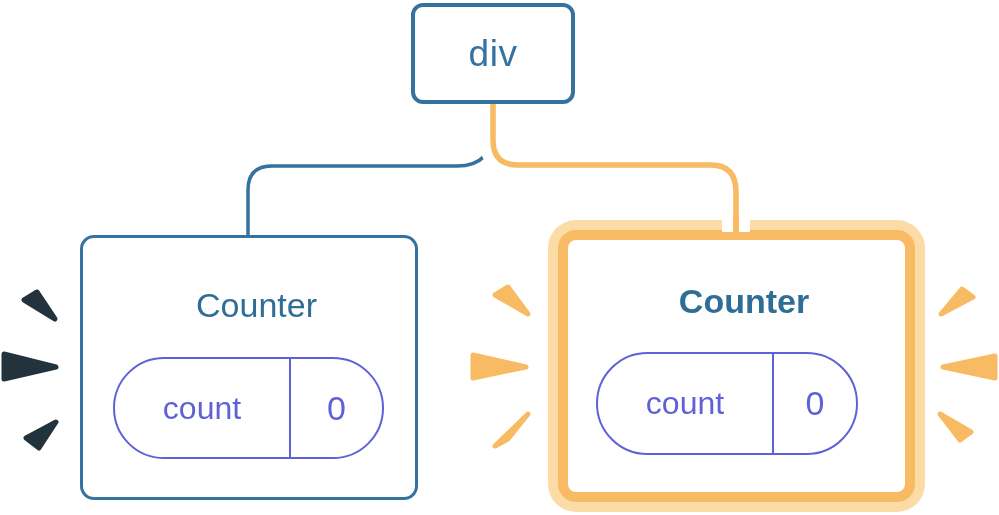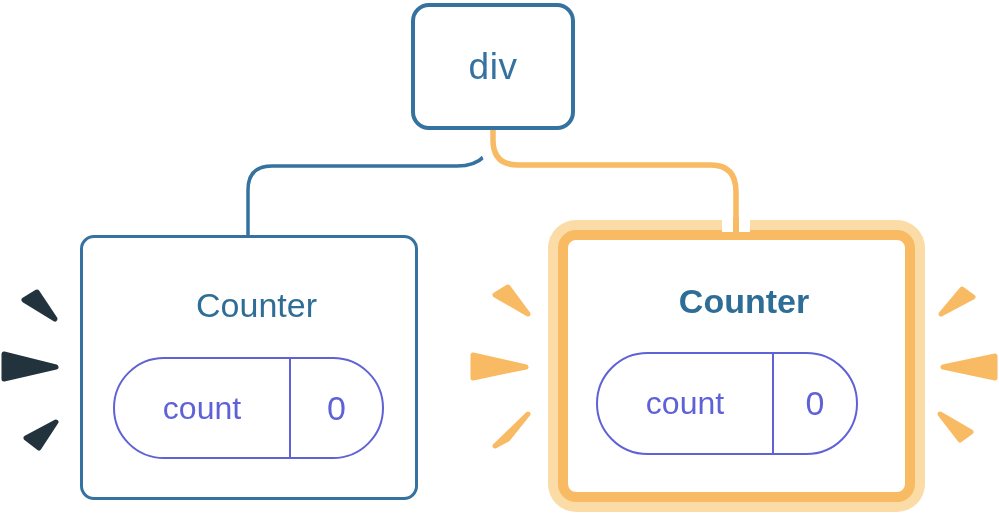--- a/index.html
+++ b/index.html
@@ -20,23 +20,23 @@
     left: 0; top: 0;
     width: 999px; height: 515px;
   }
   .node {
     position: absolute;
     background: var(--node_bg);
     box-sizing: border-box;
   }
   .root-node {
     left: 411px; top: 3px;
-    width: 164px; height: 127px;
+    width: 164px; height: 101px;
     border: 4px solid var(--blue);
-    border-radius: 18px;
+    border-radius: 12px;
     display: flex;
     align-items: center;
     justify-content: center;
   }
   .root-label {
     color: var(--blue);
     font-size: 37px;
     font-weight: 500;
     letter-spacing: 0.5px;
   }

